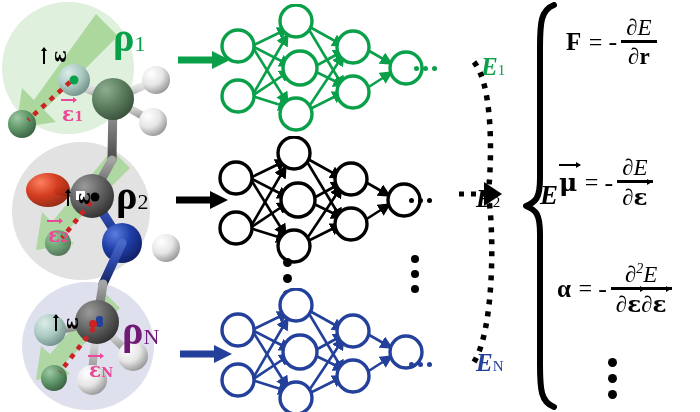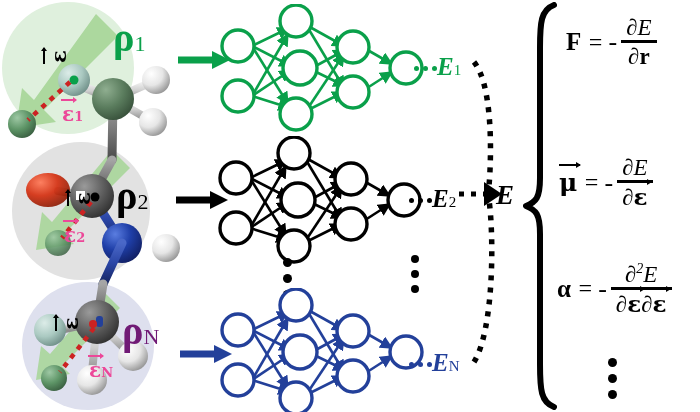--- a/index.html
+++ b/index.html
@@ -36,29 +36,29 @@
   .eps .s{font-size:13px;font-weight:bold;}
 
   
   .eps-rot{transform:rotate(-90deg);transform-origin:left top;font-size:21px;color:#000;}
   .eps-f1{left:48px;top:63px;}
   .eps-f2{left:72px;top:205px;}
   .eps-f3{left:60px;top:330px;}
 
   .eps-n{font-size:20px;color:#ec4899;}
   .eps-n1{left:62px;top:104px;}
-  .eps-n2{left:64px;top:225px;}
+  .eps-n2{left:48px;top:225px;}
   .eps-n3{left:64px;top:360px;margin-left:25px;}
 
   
   .net{position:absolute;}
 
   
   .elab{position:absolute;font-family:"Liberation Serif",serif;
-        font-style:italic;font-weight:bold;line-height:1;white-space:nowrap;}
+        font-style:italic;font-weight:bold;line-height:1;white-space:nowrap;margin-left:44px;}
   .elab .sub{font-size:15px;font-style:normal;font-weight:normal;}
   .e1{left:437px;top:54px;font-size:25px;color:#0aa04a;}
   .e2{left:432px;top:186px;font-size:25px;color:#000;}
   .eN{left:432px;top:350px;font-size:25px;color:#23409a;}
   .etot{left:496px;top:182px;font-size:27px;color:#000;}
 
   
   .hdots{position:absolute;display:flex;gap:4px;align-items:center;}
   .hdots i{display:block;width:5px;height:5px;border-radius:50%;background:currentColor;}
 

